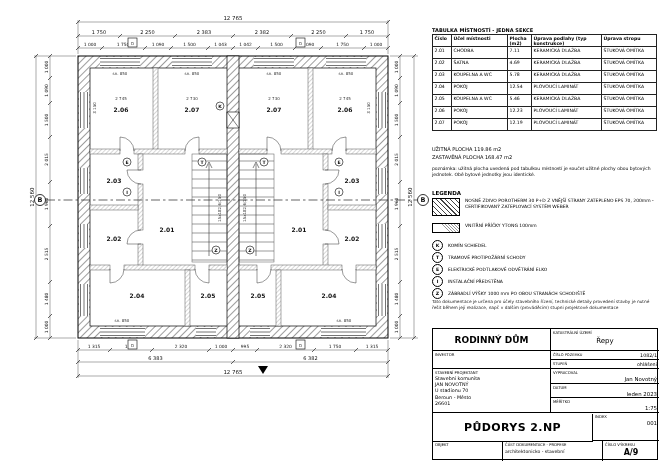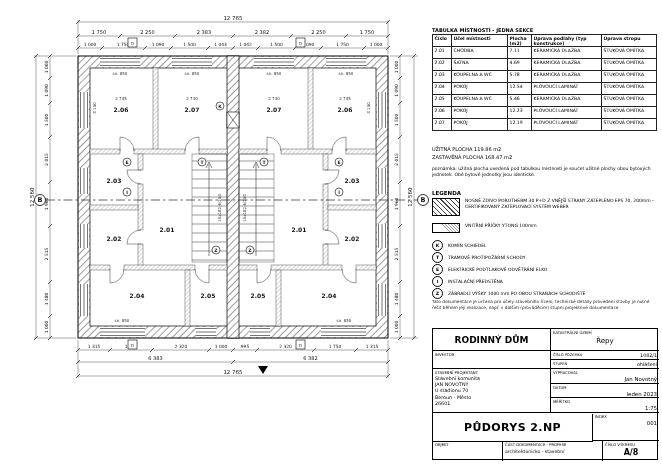--- a/index.html
+++ b/index.html
@@ -474,18 +474,18 @@
     </div>
     <div class="c co">
           <span class="lbl">OBJEKT</span>
         </div>
     <div class="c cc">
       <span class="lbl">ČÁST DOKUMENTACE - PROFESE</span>
       <div class="val5">architektonicko - stavební</div>
     </div>
     <div class="c cn">
       <span class="lbl">ČÍSLO VÝKRESU</span>
-      <div class="val8">A/8</div>
+      <div class="val8">A/9</div>
     </div>
   </div>
 </div>
 
 </div>
 
 </body></html>

